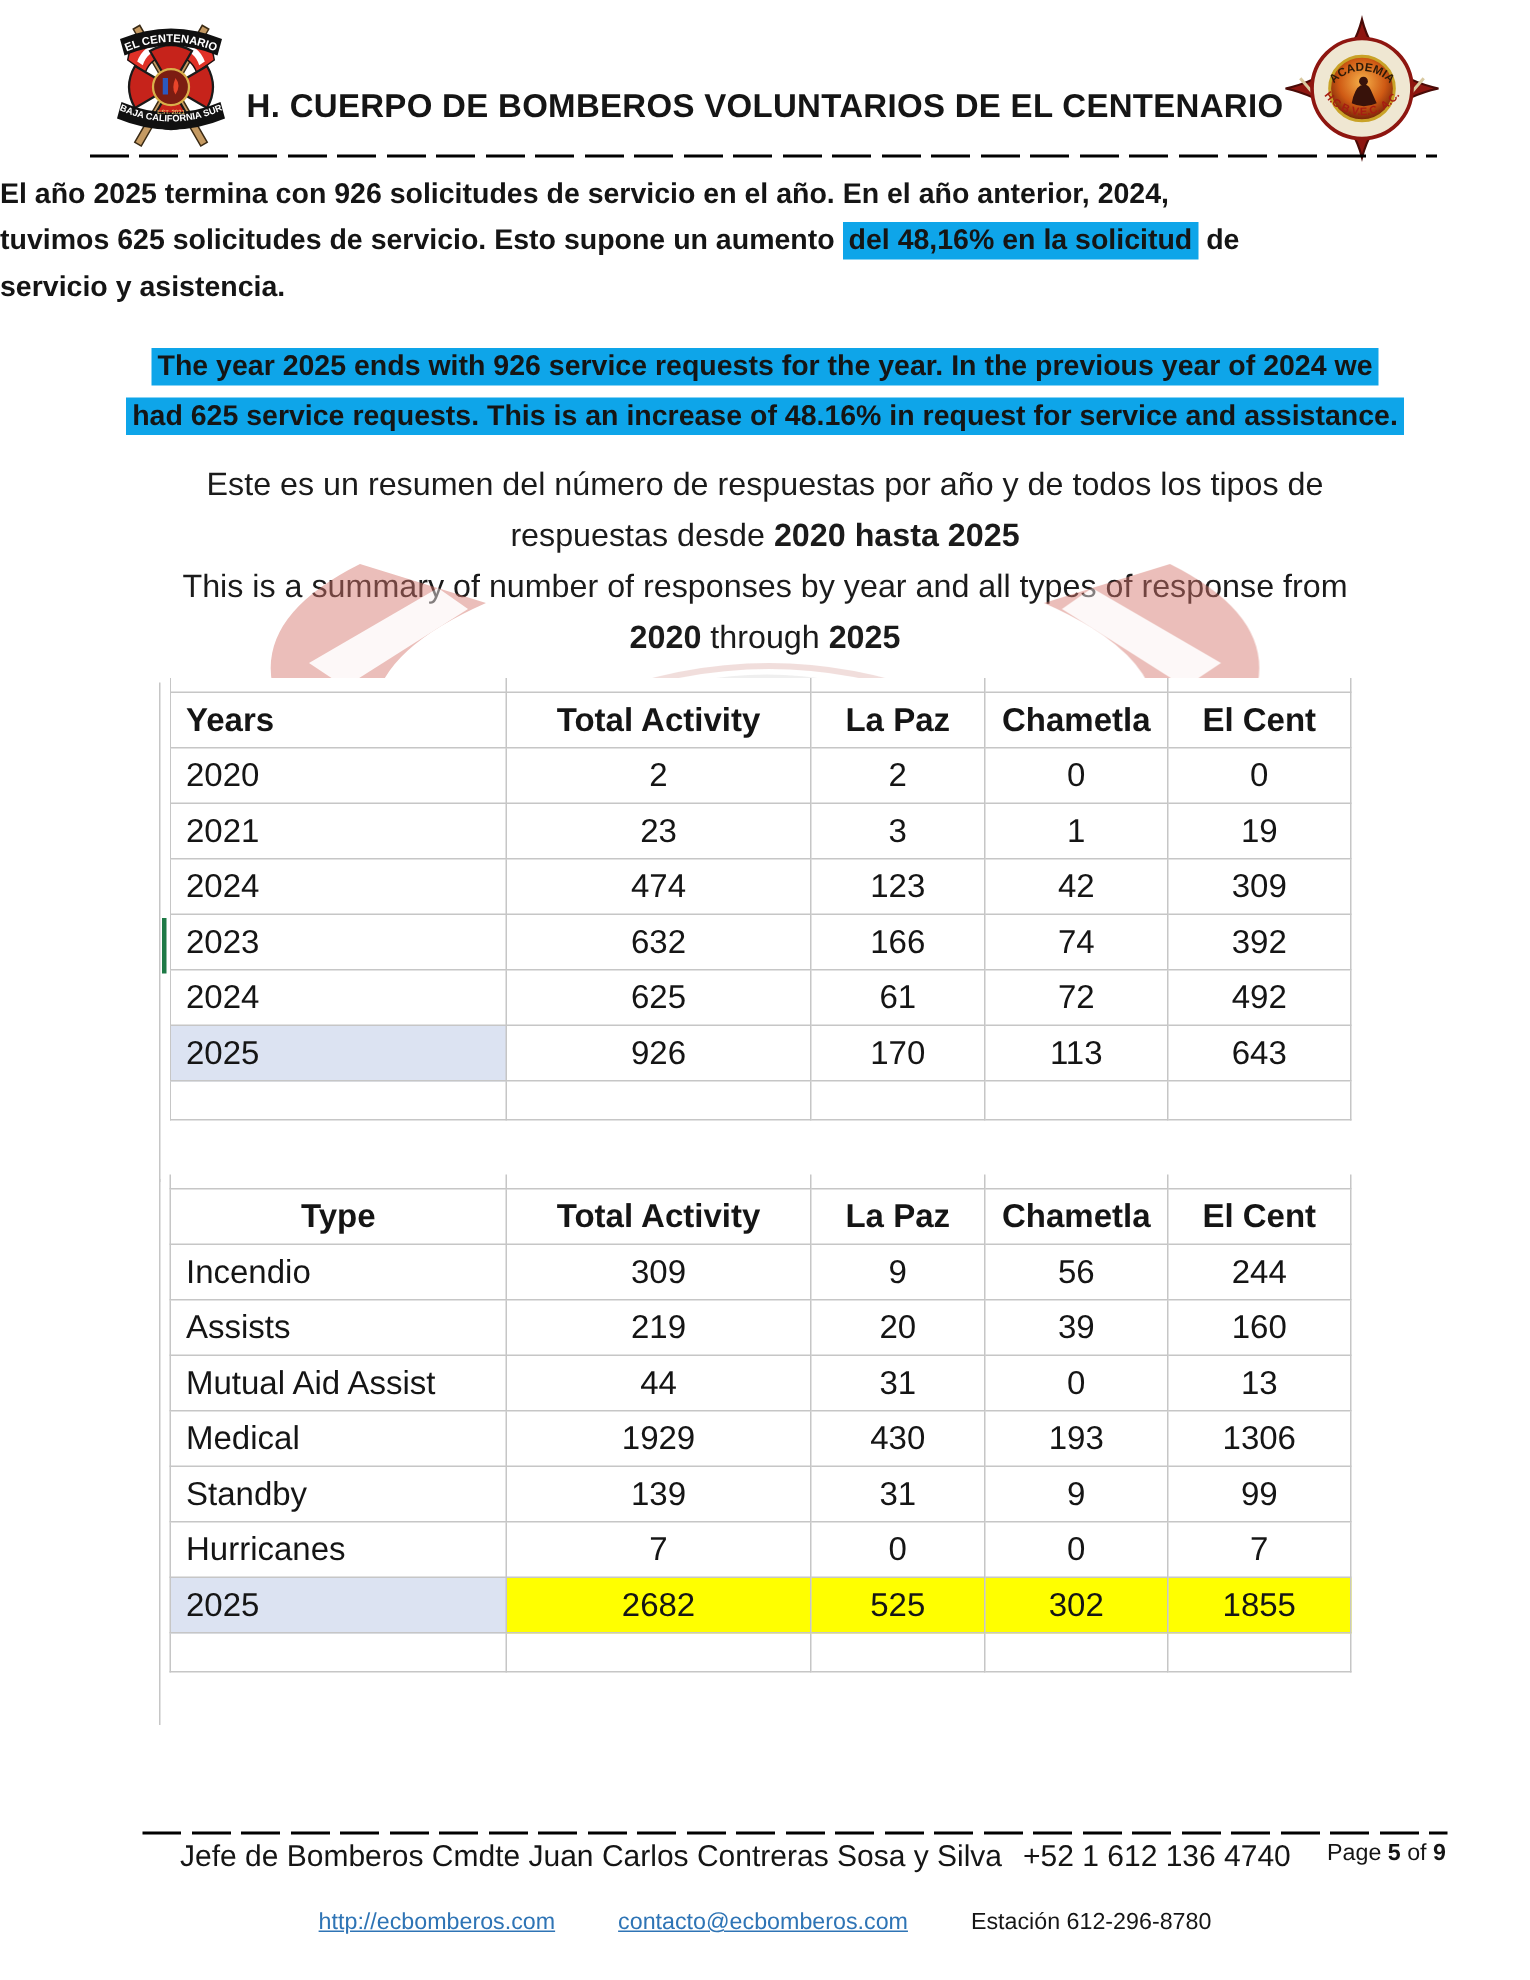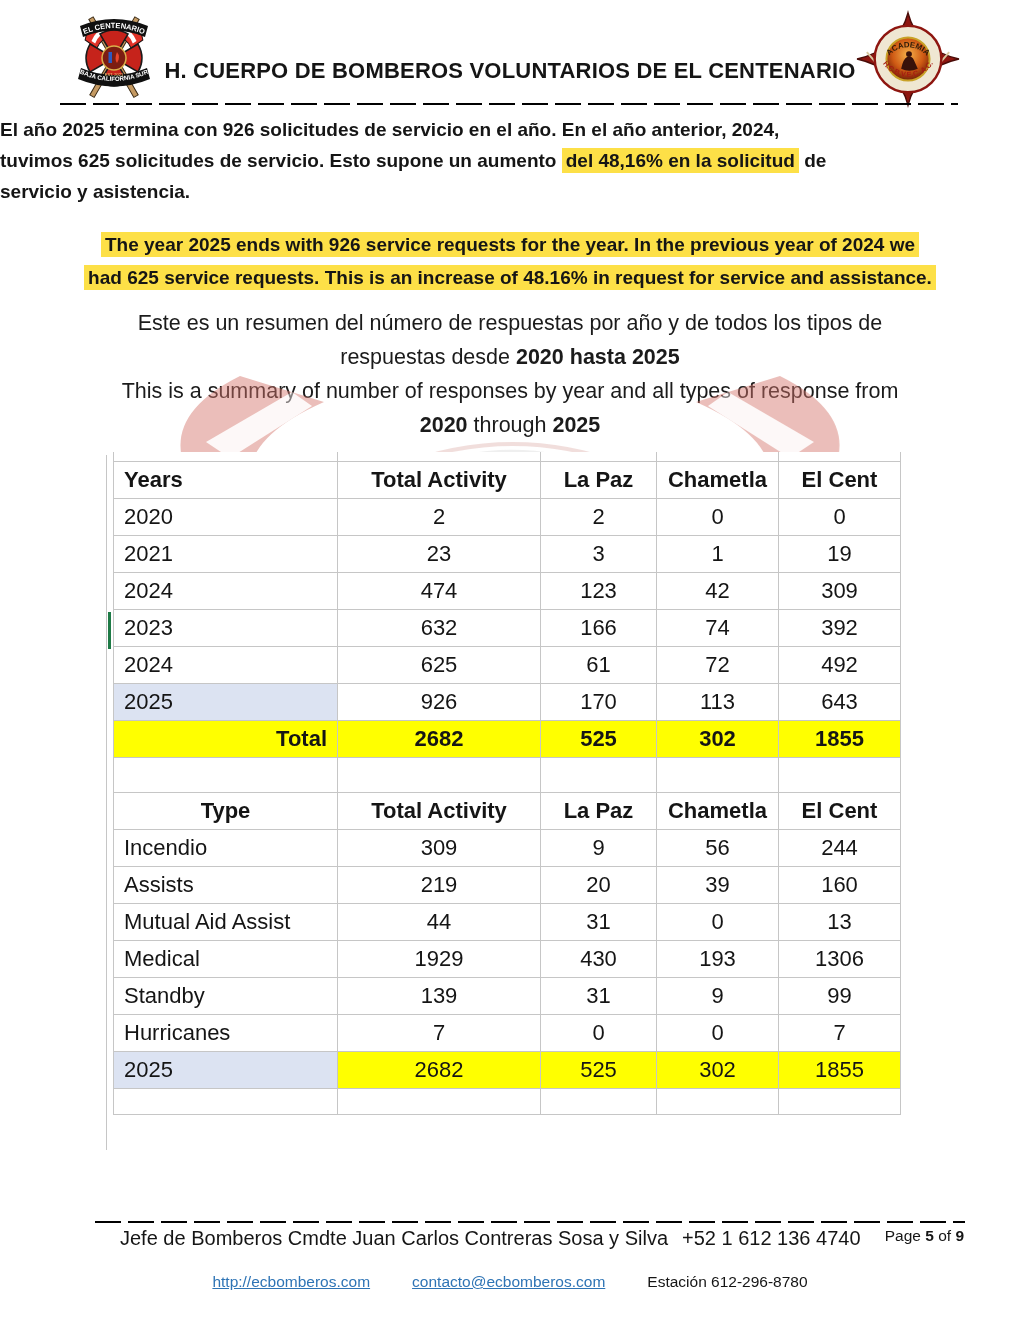--- a/index.html
+++ b/index.html
@@ -24,21 +24,21 @@
 
   
   .intro-es {
     position:absolute; top:114px; left:0; right:0;
     font-weight:bold; font-size:19px; line-height:31px;
   }
   .intro-en {
     position:absolute; top:228px; left:0; right:0;
     text-align:center; font-weight:bold; font-size:19px; line-height:33px;
   }
-  .hl { background:#fde047; padding:2px 4px; }
+  .hl { background:#0ea5e9; padding:2px 4px; }
   .summary {
     position:absolute; top:306px; left:0; right:0;
     text-align:center; font-size:21.5px; line-height:34px; color:#1b1b1b;
   }
   .summary b { font-weight:bold; }
 
   
   .watermark { position:absolute; left:140px; top:370px; width:740px; height:100px; opacity:.55; pointer-events:none; }
 
   
@@ -241,27 +241,20 @@
       <td class="num">72</td>
       <td class="num">492</td>
     </tr>
     <tr>
       <td class="lbl lav">2025</td>
       <td class="num">926</td>
       <td class="num">170</td>
       <td class="num">113</td>
       <td class="num">643</td>
     </tr>
-    <tr class="total">
-      <td class="rgt">Total</td>
-      <td class="num">2682</td>
-      <td class="num">525</td>
-      <td class="num">302</td>
-      <td class="num">1855</td>
-    </tr>
     <tr class="tail">
       <td></td>
           <td></td>
           <td></td>
           <td></td>
           <td></td>
     </tr>
   </tbody>
     </table>
 

